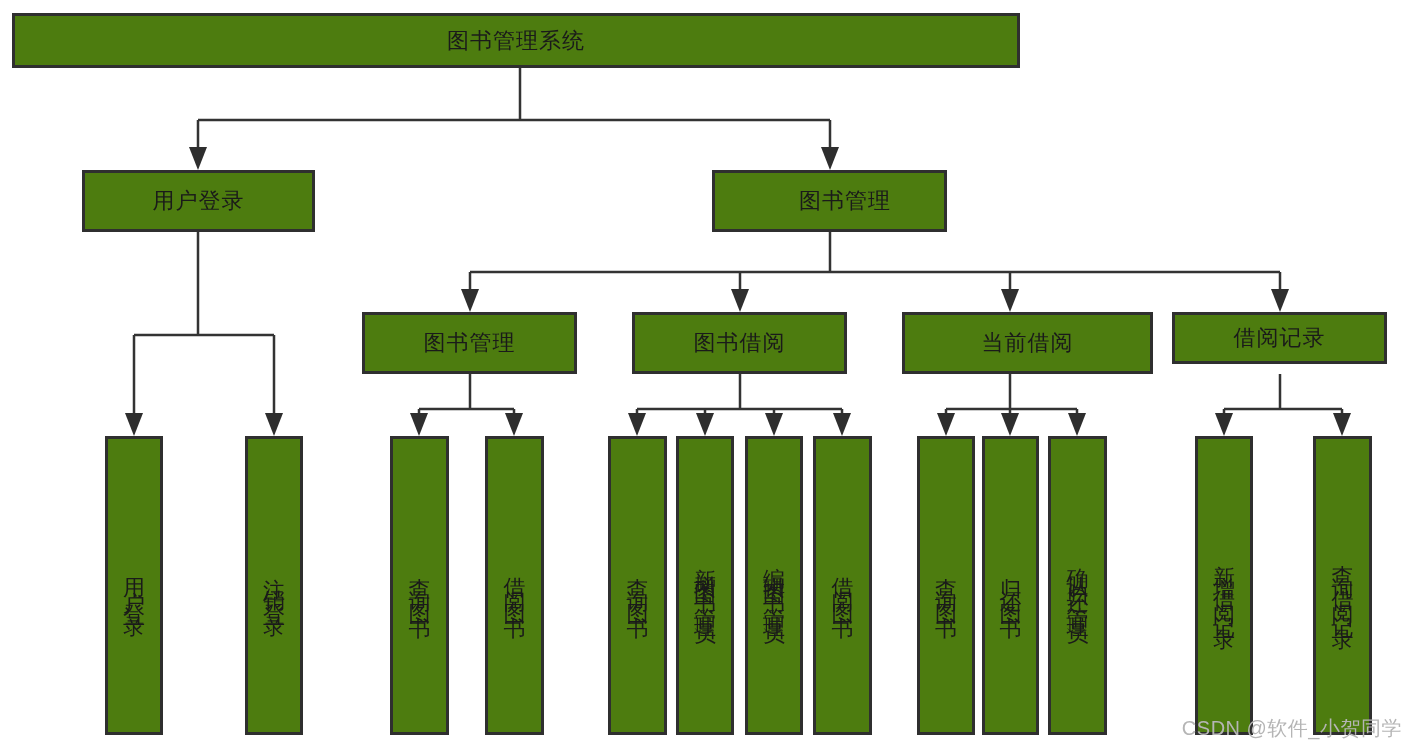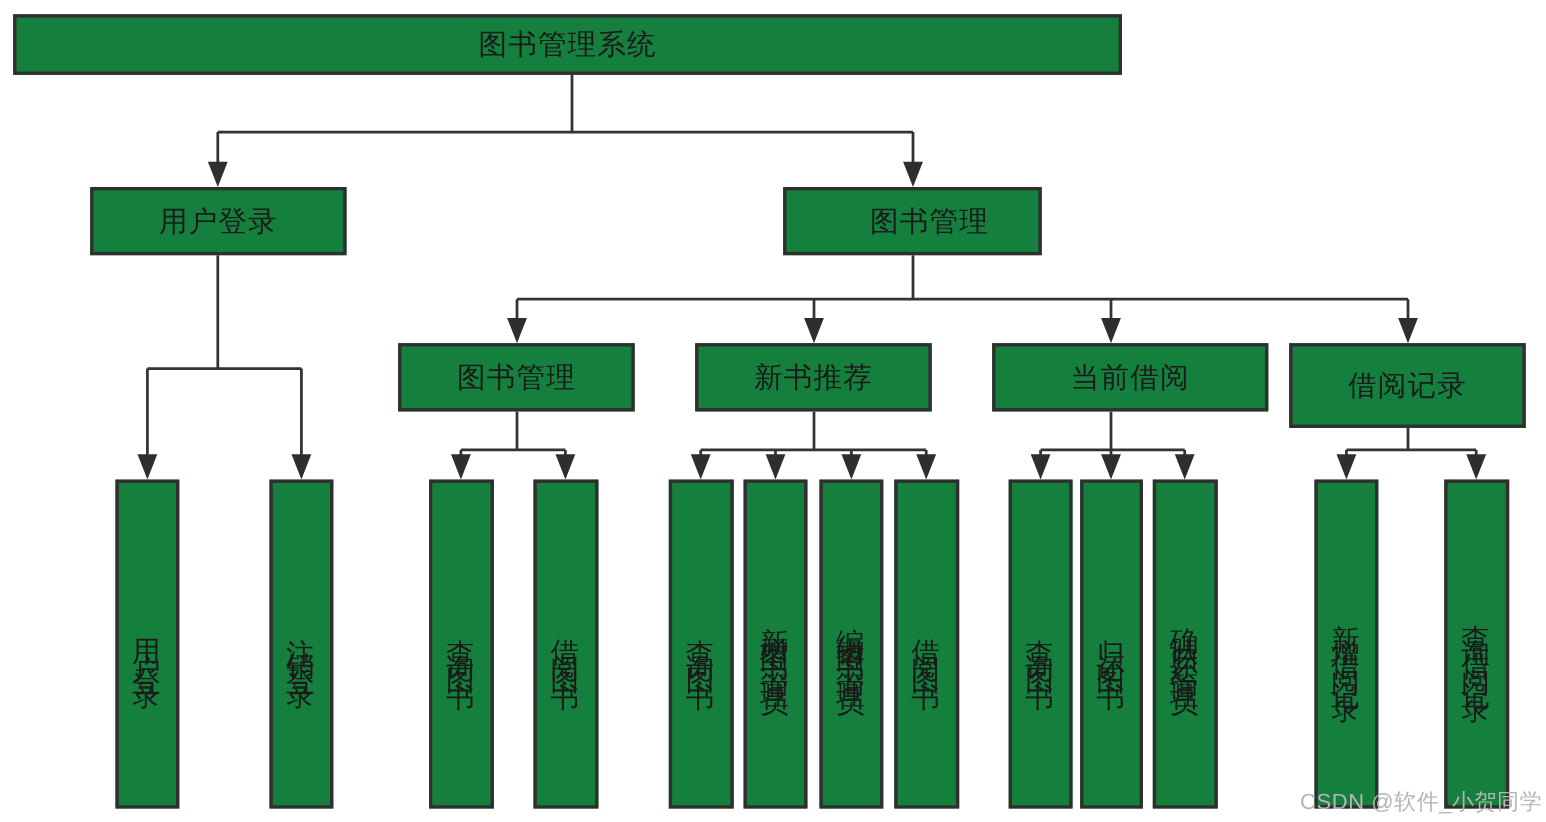--- a/index.html
+++ b/index.html
@@ -13,27 +13,27 @@
   }
   .wires {
     position: absolute;
     left: 0; top: 0;
     width: 1405px; height: 747px;
     pointer-events: none;
   }
   .box {
     position: absolute;
     box-sizing: border-box;
-    background: #15803d;
+    background: #4d7c0f;
     border: 3px solid #2f2f2f;
     display: flex;
     align-items: center;
     justify-content: center;
     color: #1a1a1a;
-    font-size: 26px;
+    font-size: 22px;
     letter-spacing: 1px;
     text-align: center;
     white-space: nowrap;
   }
   .vbox {
     writing-mode: vertical-rl;
     text-orientation: mixed;
     letter-spacing: 13px;
     white-space: normal;
   }
@@ -85,23 +85,23 @@
       <polygon points="1333,413 1351,413 1342,436"></polygon>
     </g>
   </svg>
 
   <div class="box" style="left:12px; top:13px; width:1008px; height:55px;">图书管理系统</div>
 
   <div class="box" style="left:82px; top:170px; width:233px; height:62px;">用户登录</div>
   <div class="box" style="left:712px; top:170px; width:235px; height:62px;padding-left:31px;">图书管理</div>
 
   <div class="box" style="left:362px; top:312px; width:215px; height:62px;">图书管理</div>
-  <div class="box" style="left:632px; top:312px; width:215px; height:62px;">新书推荐</div>
+  <div class="box" style="left:632px; top:312px; width:215px; height:62px;">图书借阅</div>
   <div class="box" style="left:902px; top:312px; width:251px; height:62px;">当前借阅</div>
-  <div class="box" style="left:1172px; top:312px; width:215px; height:77px;font-family:Liberation Serif, serif;">借阅记录</div>
+  <div class="box" style="left:1172px; top:312px; width:215px; height:52px;font-family:Liberation Serif, serif;">借阅记录</div>
 
   <div class="box vbox" style="left:105px; top:436px; width:58px; height:299px;">用户登录</div>
   <div class="box vbox" style="left:245px; top:436px; width:58px; height:299px;">注销登录</div>
 
   <div class="box vbox" style="left:390px; top:436px; width:59px; height:299px;">查询图书</div>
   <div class="box vbox" style="left:485px; top:436px; width:59px; height:299px;">借阅图书</div>
 
   <div class="box vbox" style="left:608px; top:436px; width:59px; height:299px;">查询图书</div>
   <div class="box vbox long" style="left:676px; top:436px; width:58px; height:299px;">新增图书（管理员）</div>
   <div class="box vbox long" style="left:745px; top:436px; width:58px; height:299px;">编辑图书（管理员）</div>

